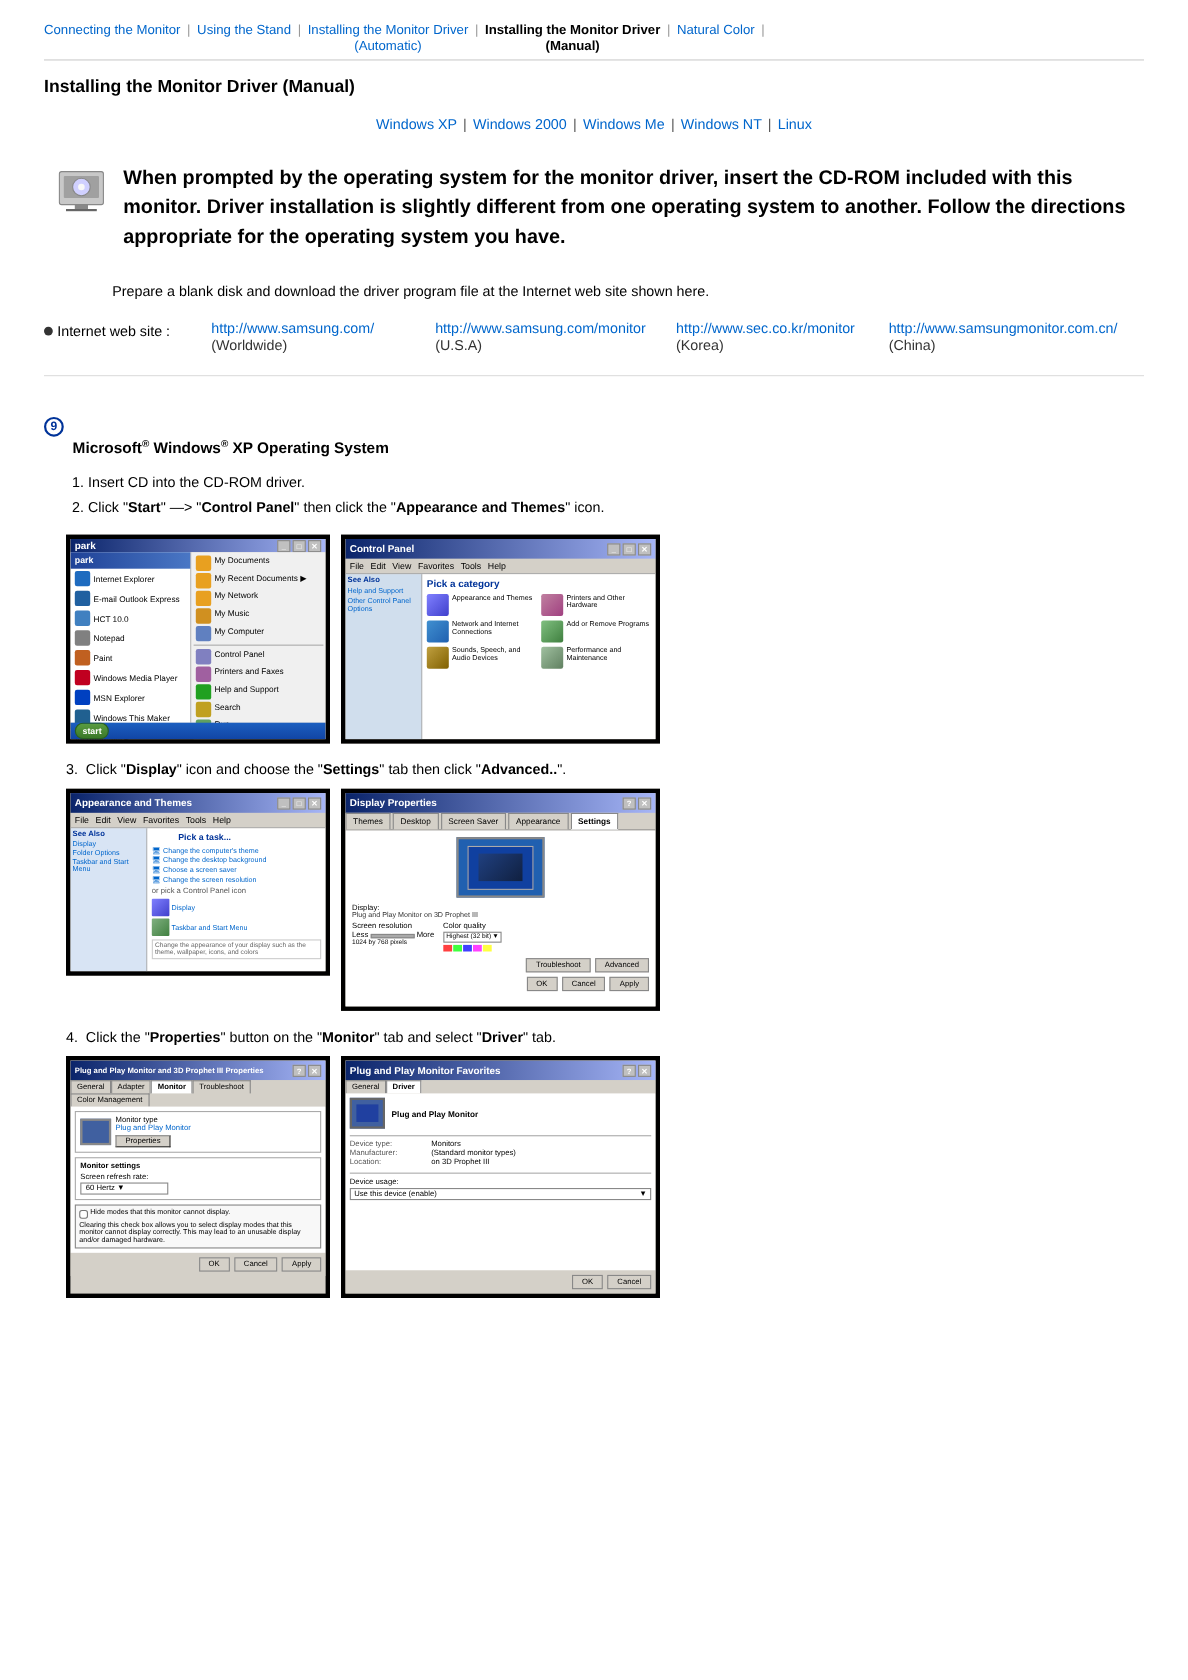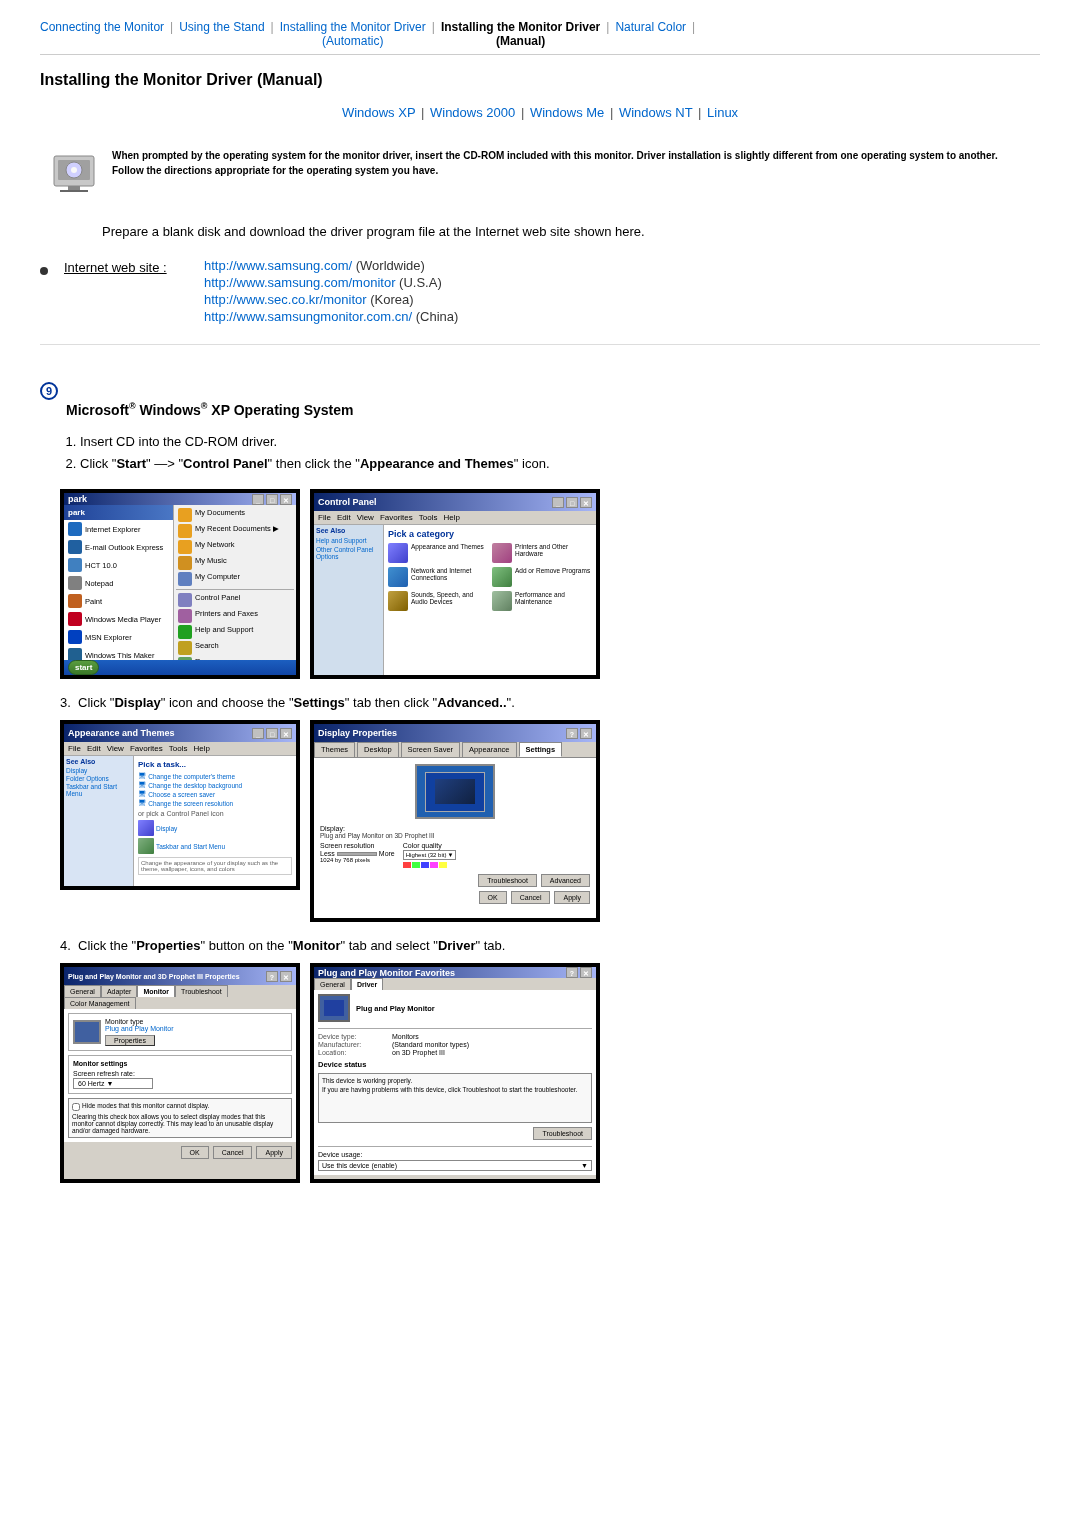--- a/index.html
+++ b/index.html
@@ -77,21 +77,21 @@
       margin-bottom: 16px;
       padding: 10px;
       border: none;
     }
     .info-icon {
       width: 48px;
       height: 48px;
       flex-shrink: 0;
     }
     .info-text {
-      font-size: 10px;
+      font-size: 18px;
       line-height: 1.5;
     }
     .info-text strong {
       font-weight: bold;
     }
 
     
     .prepare-text {
       margin: 10px 0 16px 62px;
       font-size: 13px;
@@ -114,21 +114,21 @@
       flex-shrink: 0;
     }
     .internet-label {
       font-size: 13px;
       white-space: nowrap;
       font-weight: normal;
       min-width: 130px;
     }
     .internet-links {
       display: flex;
-      flex-direction: column;
+      flex-direction: row;
       gap: 2px;
     }
     .internet-links a {
       color: #0066cc;
       text-decoration: none;
       font-size: 13px;
       cursor: pointer;
     }
     .internet-links span {
       font-size: 13px;
@@ -498,20 +498,21 @@
     .app-right {
       flex: 1;
       background: white;
       padding: 4px;
     }
     .app-task-title {
       font-size: 8px;
       font-weight: bold;
       color: #003399;
       margin-bottom: 3px;
+      margin-left: 24px;
     }
     .app-task-item {
       display: flex;
       align-items: center;
       gap: 2px;
       font-size: 6.5px;
       color: #0066cc;
       margin-bottom: 1px;
     }
     .app-or {
@@ -587,21 +588,21 @@
     </svg>
   </div>
   <div class="info-text">
     <p><strong>When prompted by the operating system for the monitor driver, insert the CD-ROM included with this monitor. Driver installation is slightly different from one operating system to another. Follow the directions appropriate for the operating system you have.</strong></p>
   </div>
 </div>
 
 <p class="prepare-text">Prepare a blank disk and download the driver program file at the Internet web site shown here.</p>
 
 <div class="internet-section">
-  <div style="display:flex; align-items:flex-end; gap:16px; padding-top:2px;text-decoration:underline;">
+  <div style="display:flex; align-items:flex-start; gap:4px; padding-top:2px;">
     <div class="bullet-dot"></div>
     <span class="internet-label">Internet web site :</span>
   </div>
   <div class="internet-links">
     <div>
       <a>http://www.samsung.com/</a>
       <span> (Worldwide)</span>
     </div>
     <div>
       <a>http://www.samsung.com/monitor</a>
@@ -1015,30 +1016,20 @@
           </div>
           <div class="prop-row">
             <div class="prop-label">Manufacturer:</div>
             <div class="prop-value">(Standard monitor types)</div>
           </div>
           <div class="prop-row">
             <div class="prop-label">Location:</div>
             <div class="prop-value">on 3D Prophet III</div>
           </div>
         </div>
-        <div>
-          <div class="prop-section-title">Device status</div>
-          <div class="prop-status-box" style="height:50px;">
-            <div>This device is working properly.</div>
-            <div style="margin-top:2px;">If you are having problems with this device, click Troubleshoot to start the troubleshooter.</div>
-          </div>
-          <div style="display:flex; justify-content:flex-end; margin-top:2px;">
-            <div class="prop-btn">Troubleshoot</div>
-          </div>
-        </div>
         <div style="margin-top:6px; border-top:1px solid #aaa; padding-top:4px;">
           <div style="font-size:7px; margin-bottom:2px;">Device usage:</div>
           <div style="border:1px solid #888; background:white; padding:1px 3px; font-size:7px; display:flex; align-items:center;">
             <span>Use this device (enable)</span>
             <span style="margin-left:auto;">▼</span>
           </div>
         </div>
       </div>
       <div style="display:flex; justify-content:flex-end; gap:4px; padding:4px; background:#d4d0c8;">
         <div class="prop-btn">OK</div>

